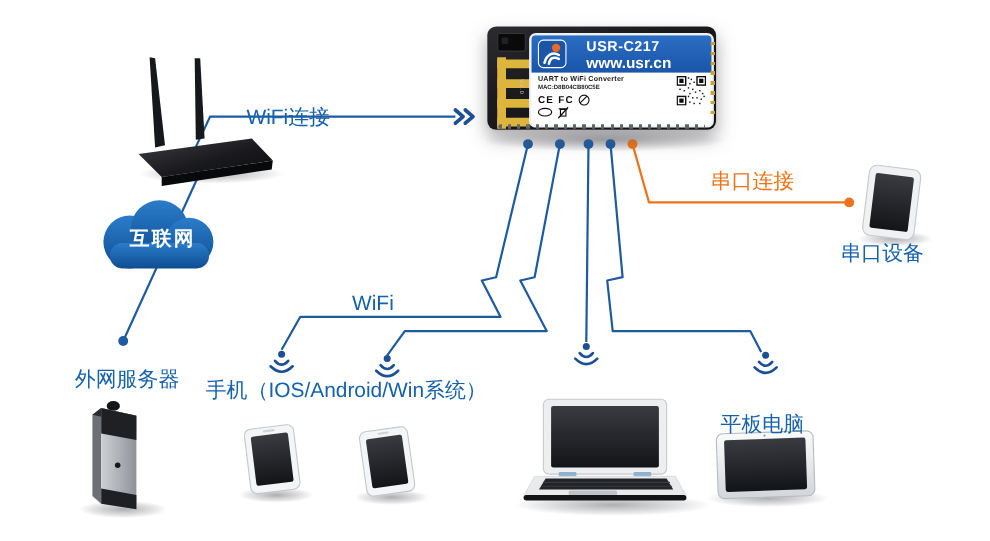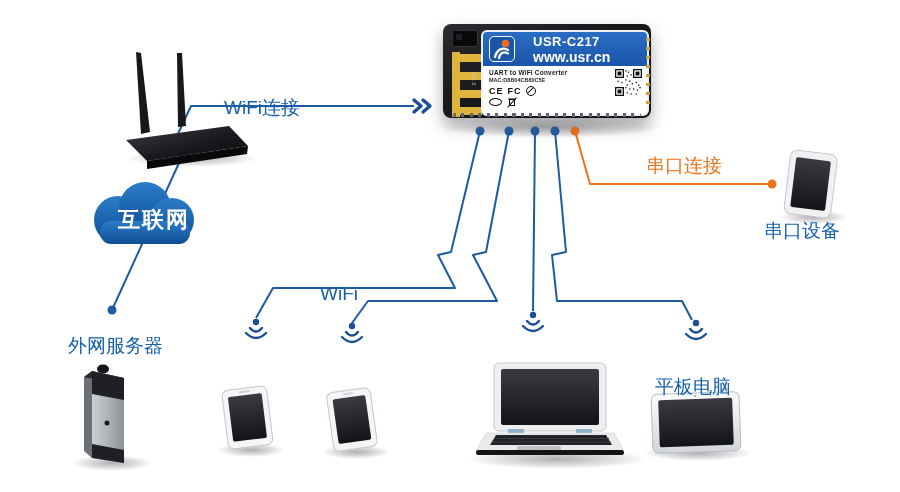--- a/index.html
+++ b/index.html
@@ -3,21 +3,21 @@
 <meta charset="utf-8">
 <style>
   html,body{margin:0;padding:0;background:#fff;}
   .stage{
     position:relative;width:900px;height:492px;overflow:hidden;background:#fff;
     font-family:"Liberation Sans","DejaVu Sans",sans-serif;
   }
   .stage svg.layer{position:absolute;left:0;top:0;}
   .lbl{position:absolute;font-size:19px;color:#1561ab;white-space:nowrap;line-height:1.1;}
   .lbl.orange{color:#ee7318;}
-  .lbl.cloud-text{color:#fff;font-size:22px;font-weight:700;letter-spacing:2px;}
+  .lbl.cloud-text{color:#fff;font-size:18px;font-weight:700;letter-spacing:2px;}
   
   .module{
     position:absolute;left:443px;top:24px;width:208px;height:94px;
     background:linear-gradient(155deg,#2b2b30 0%,#1a1a1d 40%,#121214 100%);
     border-radius:8px;box-shadow:0 8px 15px rgba(90,90,96,.5);
   }
   .pads-bottom{position:absolute;bottom:1px;left:10px;right:10px;height:4px;border-radius:2px;
     background:repeating-linear-gradient(90deg,#63656c 0 3px,rgba(0,0,0,0) 3px 8.5px);}
   .pads-right{position:absolute;right:1px;top:14px;bottom:14px;width:4px;
     background:repeating-linear-gradient(180deg,#c9a23a 0 3px,rgba(0,0,0,0) 3px 9px);}
@@ -280,17 +280,18 @@
         </svg>
       </div>
     </div>
     <div class="pads-bottom"></div>
     <div class="pads-right"></div>
   </div>
 
   <div class="lbl" style="left:224px;top:80px;margin-top:18px;">WiFi连接</div>
   <div class="lbl cloud-text" style="left:118px;top:208px;">互联网</div>
   <div class="lbl" style="left:68px;top:336px;">外网服务器</div>
-  <div class="lbl" style="left:320px;top:267px;margin-top:17px;">WiFi</div>
+  <div class="lbl" style="left:187px;top:346px;">手机（IOS/Android/Win系统）</div>
+  <div class="lbl" style="left:320px;top:267px;">WiFi</div>
   <div class="lbl" style="left:655px;top:329px;margin-top:48px;">平板电脑</div>
   <div class="lbl orange" style="left:646px;top:156px;">串口连接</div>
   <div class="lbl" style="left:764px;top:221px;">串口设备</div>
 </div>
 
 </body></html>

